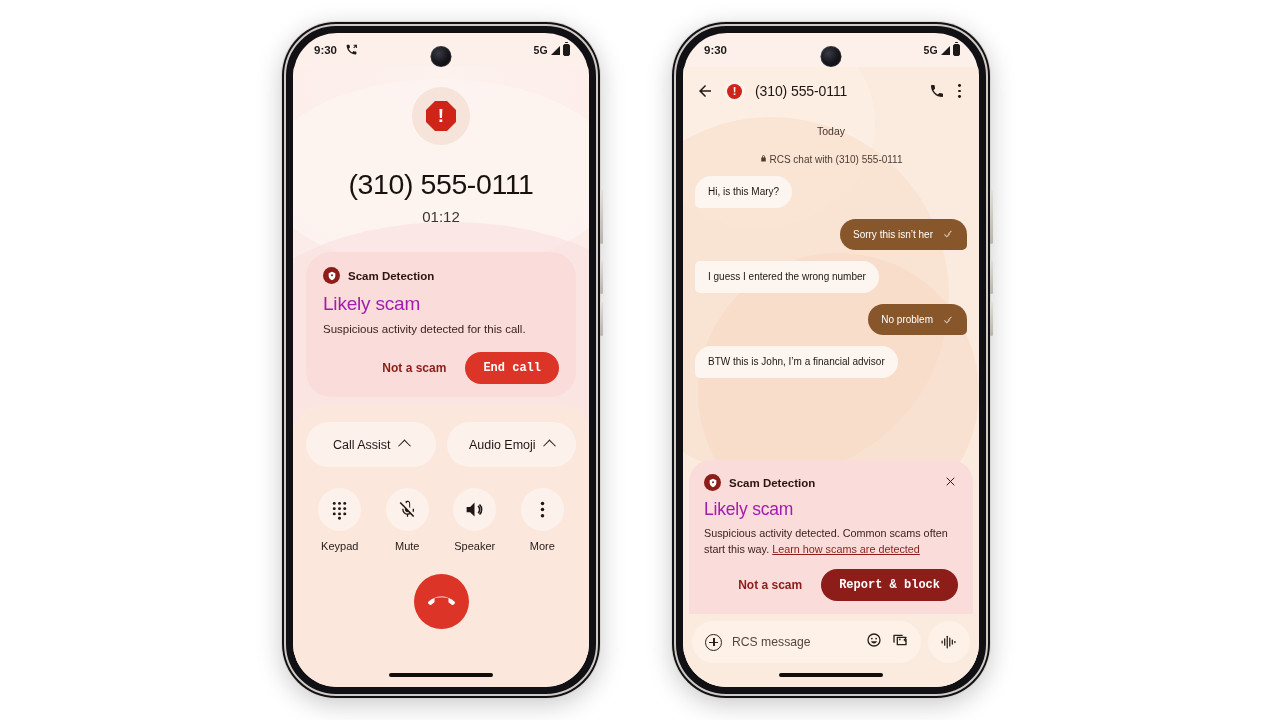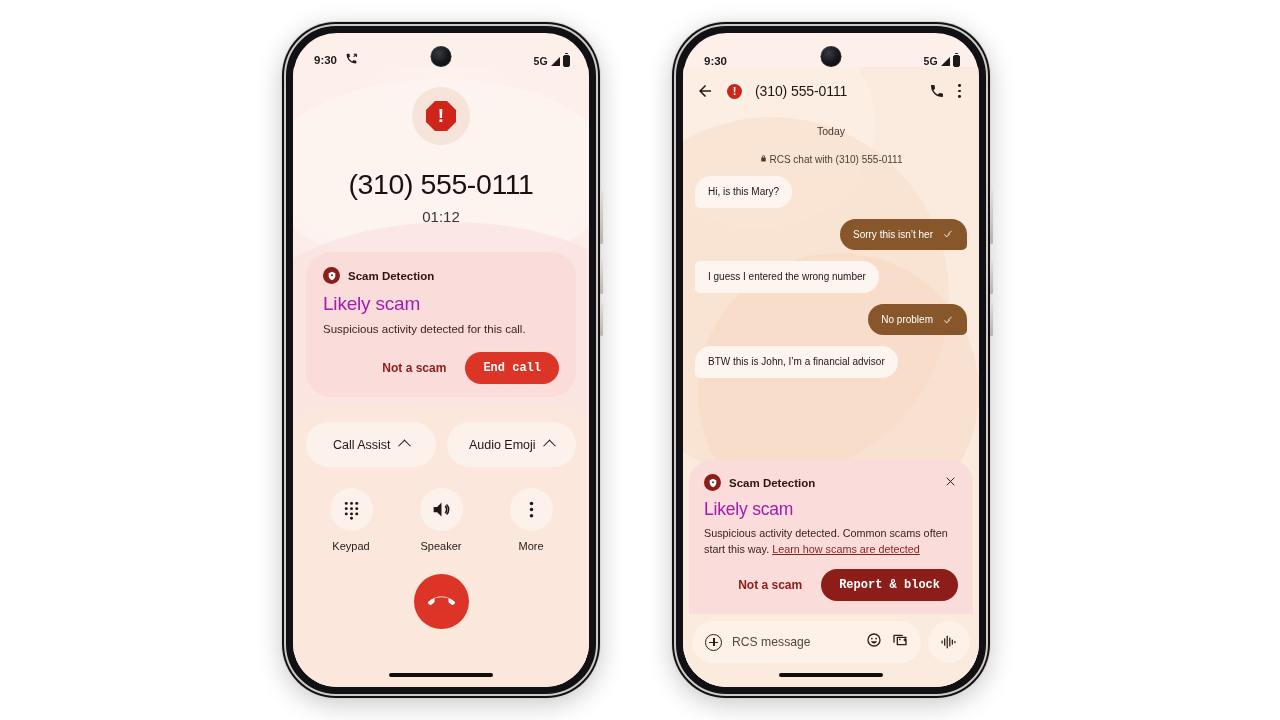--- a/index.html
+++ b/index.html
@@ -47,21 +47,21 @@
     width:21px; height:21px; border-radius:50%;
     background: radial-gradient(circle at 38% 34%, #3a3a44 0%, #15151c 52%, #07070b 100%);
     box-shadow: inset 0 0 0 1px rgba(255,255,255,.10);
     z-index: 40;
   }
 
   
   .statusbar {
     position: relative; z-index: 30;
     height: 34px; flex: none;
-    display: flex; align-items: flex-end; justify-content: space-between;
+    display: flex; align-items: center; justify-content: space-between;
     padding: 0 19px 0 21px;
     font-size: 11.5px; font-weight: 700; color: #1b1a19;
   }
   .sb-left { display:flex; align-items:center; gap:8px; }
   .sb-right { display:flex; align-items:center; gap:3px; }
   .sb-right .net { font-size: 10.5px; font-weight: 700; letter-spacing:.2px; }
   .tri { width:0;height:0;border-left:9px solid transparent;border-bottom:9px solid #1b1a19; }
   .batt { width:7px;height:12px;border:1.6px solid #1b1a19;border-radius:2px;position:relative;background:#1b1a19;}
   .batt::after{content:"";position:absolute;top:-3.4px;left:1.1px;width:3px;height:1.8px;background:#1b1a19;border-radius:1px;}
 
@@ -282,20 +282,29 @@
                     <circle cx="12" cy="17" r="1.7"></circle>
                     <circle cx="18" cy="17" r="1.7"></circle>
                     <circle cx="12" cy="22" r="1.7"></circle>
                   </svg>
               </span>
               <span class="ctrl-label">Keypad</span>
             </div>
             <div class="ctrl">
               <span class="ctrl-circle">
                 <svg viewBox="0 0 24 24">
+                    <path d="M15 10.6V5a3 3 0 0 0-5.6-1.5l1.5 1.5V5a1.5 1.5 0 0 1 3 0v4.1l1.1 1.5zM12 16.5c-2.5 0-4.5-2-4.5-4.5v-1H6v1c0 3.1 2.3 5.7 5.3 6v2.2h1.4V18c.9-.1 1.7-.4 2.4-.8l-1.1-1.1c-.6.3-1.3.4-2 .4zM4.3 3.3L3 4.6l6 6v1.4c0 1.7 1.3 3 3 3 .3 0 .6 0 .8-.1l1.3 1.3-.1.1 4.4 4.4 1.3-1.3L4.3 3.3z"></path>
+                    <path d="M18 11v1c0 .7-.1 1.3-.3 1.9l1.1 1.1c.5-.9.7-1.9.7-3v-1H18z"></path>
+                  </svg>
+              </span>
+              <span class="ctrl-label">Mute</span>
+            </div>
+            <div class="ctrl">
+              <span class="ctrl-circle">
+                <svg viewBox="0 0 24 24">
                     <path d="M3 9v6h4l5 5V4L7 9H3z"></path>
                     <path d="M15.5 8.5a5 5 0 0 1 0 7l1.3 1.3a6.8 6.8 0 0 0 0-9.6L15.5 8.5z"></path>
                     <path d="M18.4 5.6l-1.3 1.3a7.2 7.2 0 0 1 0 10.2l1.3 1.3a9 9 0 0 0 0-12.8z"></path>
                   </svg>
               </span>
               <span class="ctrl-label">Speaker</span>
             </div>
             <div class="ctrl">
               <span class="ctrl-circle">
                 <svg viewBox="0 0 24 24">

